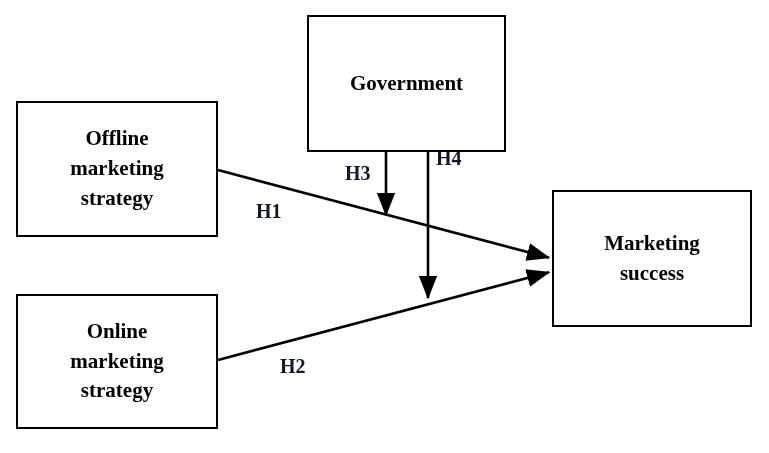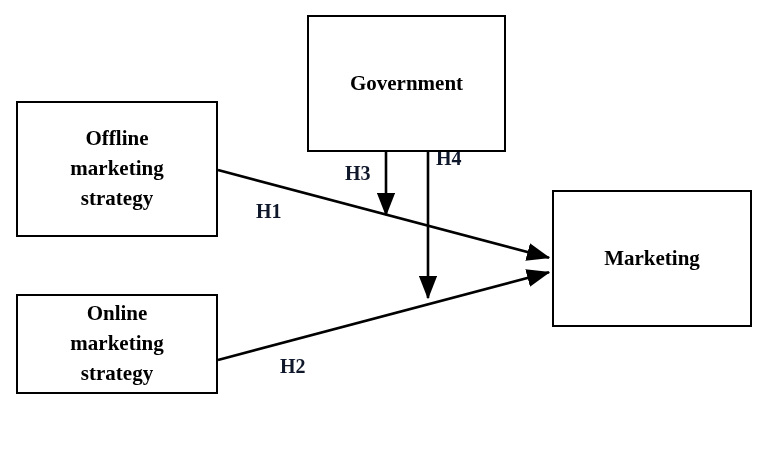--- a/index.html
+++ b/index.html
@@ -35,21 +35,21 @@
   }
   .node-line {
     display: block;
     white-space: nowrap;
     text-align: center;
   }
   #node-offline {
     left: 16px;  top: 101px;  width: 202px; height: 136px;
   }
   #node-online {
-    left: 16px;  top: 294px;  width: 202px; height: 100px;
+    left: 16px;  top: 294px;  width: 202px; height: 135px;
   }
   #node-government {
     left: 307px; top: 15px;   width: 199px; height: 137px;
   }
   #node-success {
     left: 552px; top: 190px;  width: 200px; height: 137px;
   }
   #edge-layer {
     position: absolute;
     left: 0; top: 0;
@@ -103,20 +103,21 @@
     <span class="node-line">marketing</span>
     <span class="node-line">strategy</span>
   </div>
 
   <div class="node-box" id="node-government">
     <span class="node-line">Government</span>
   </div>
 
   <div class="node-box" id="node-success">
     <span class="node-line">Marketing</span>
+    <span class="node-line">success</span>
   </div>
 
   <span class="edge-label" id="label-h1">H1</span>
   <span class="edge-label" id="label-h2">H2</span>
   <span class="edge-label" id="label-h3">H3</span>
   <span class="edge-label" id="label-h4">H4</span>
 
 </div>
 
 </body></html>

